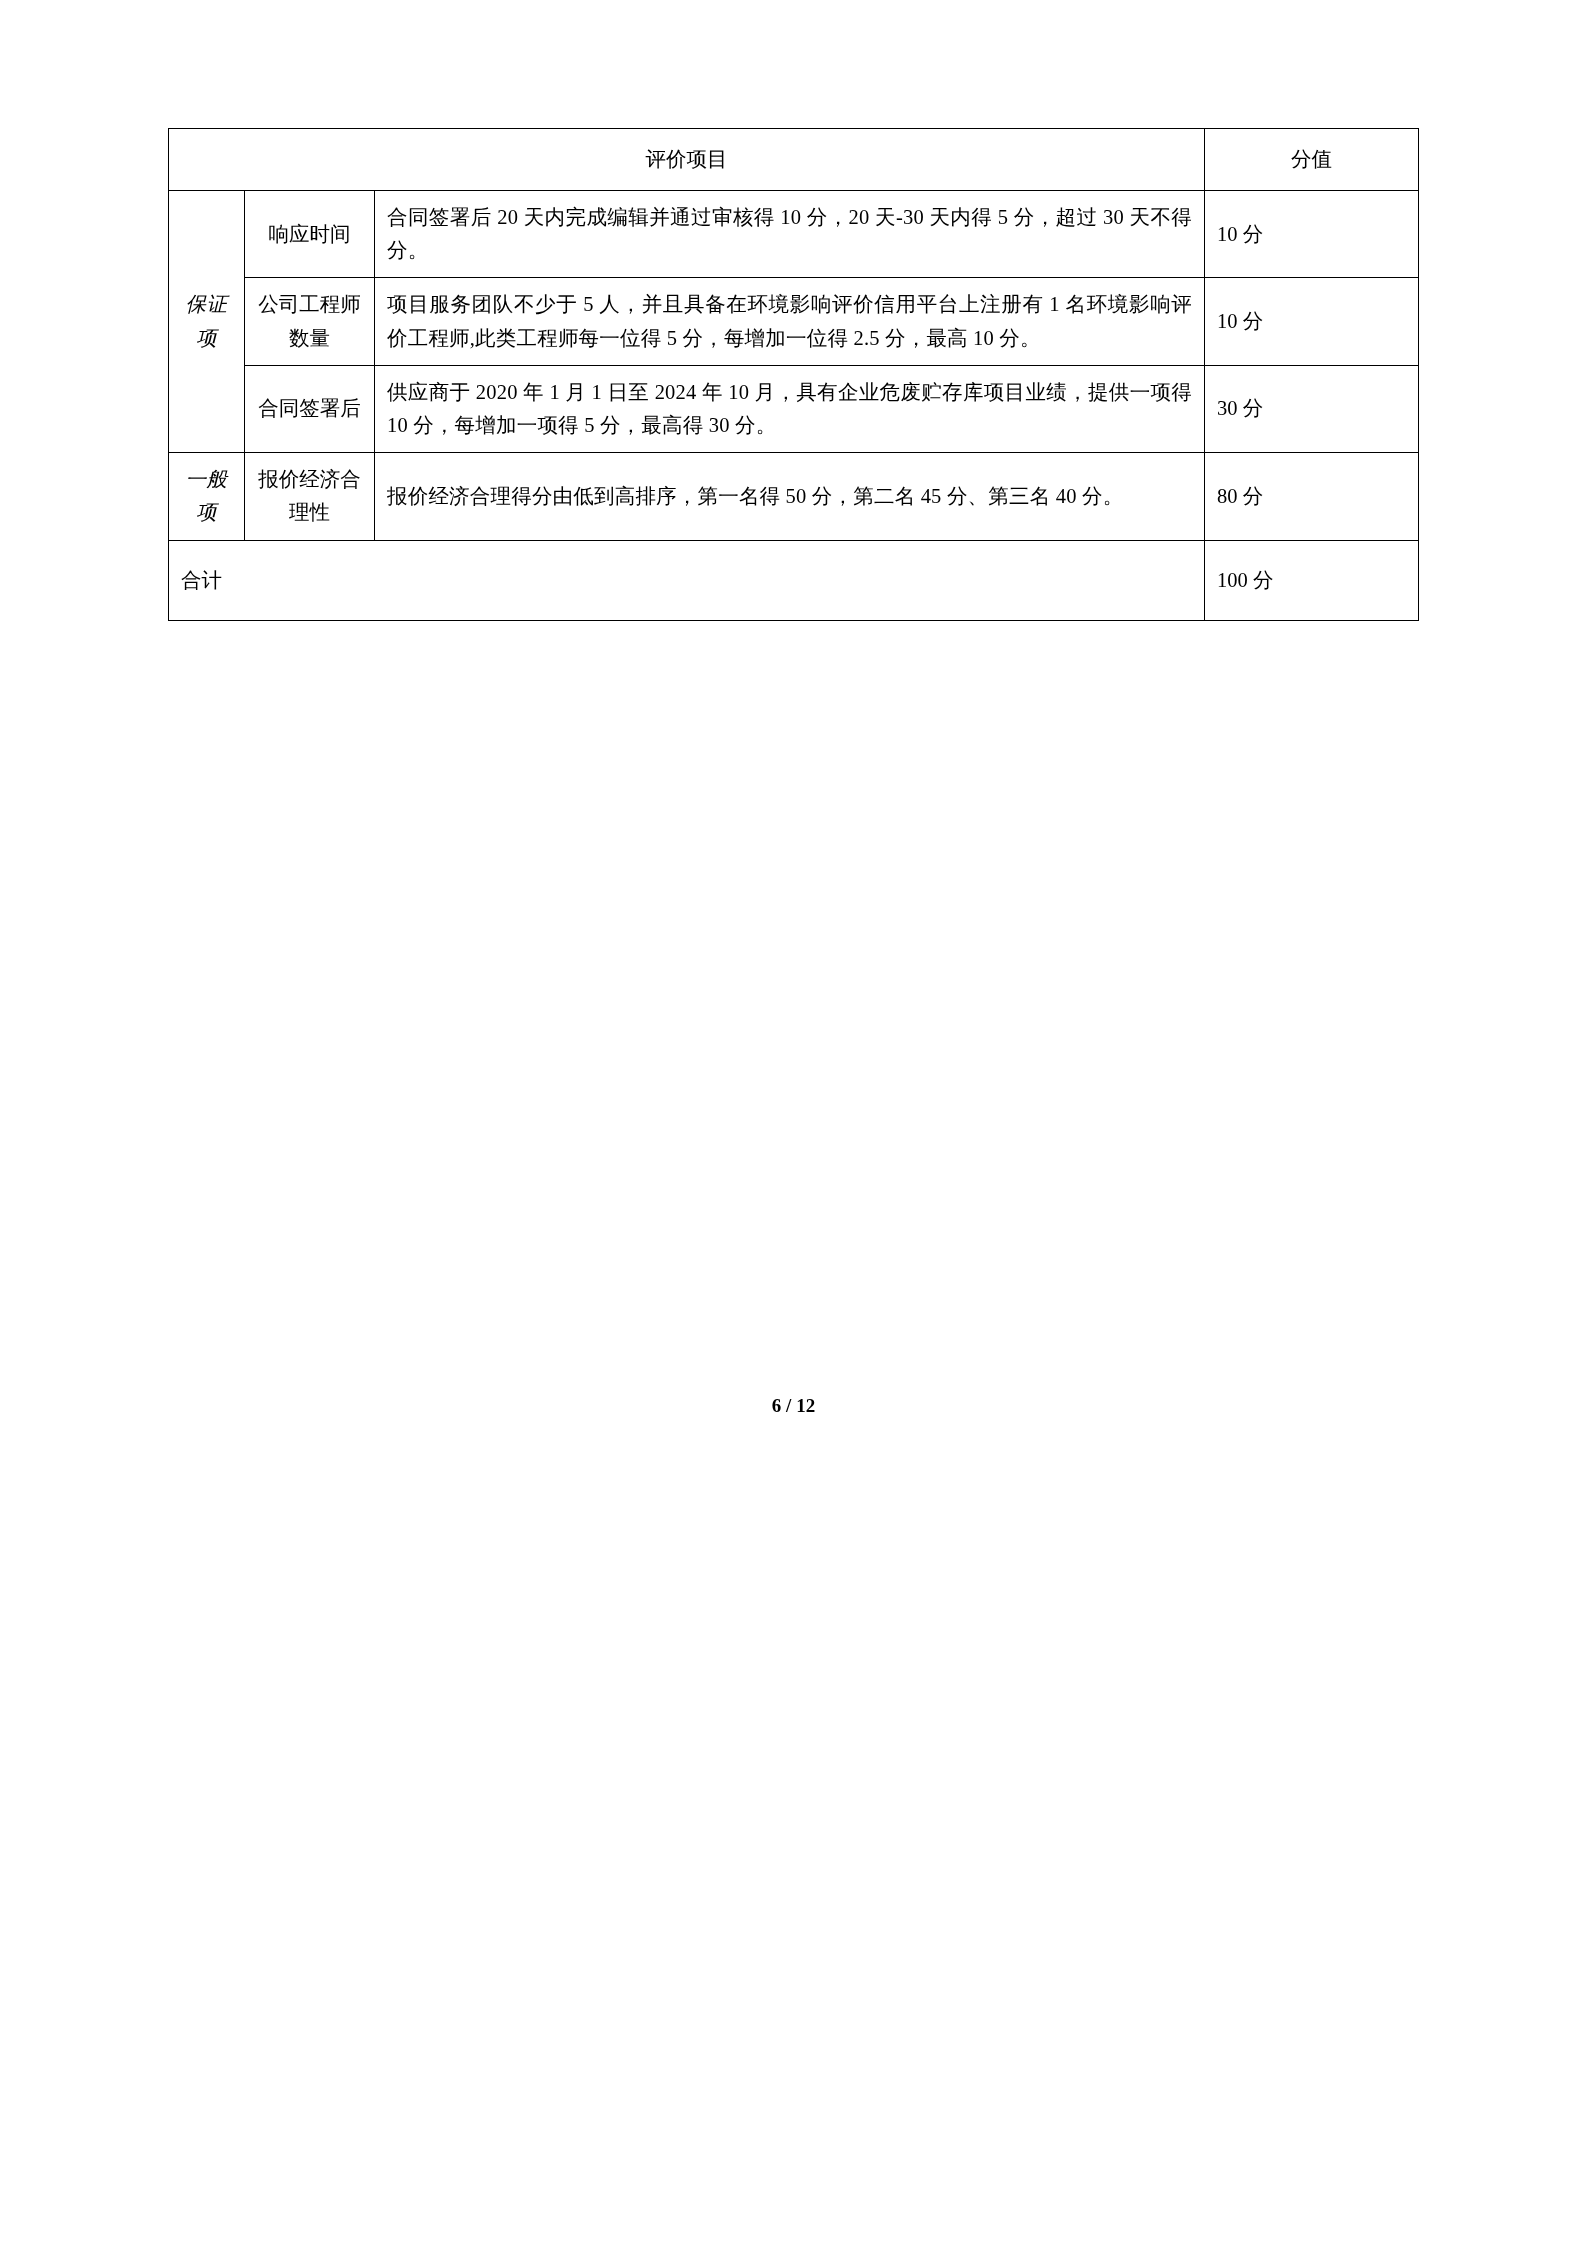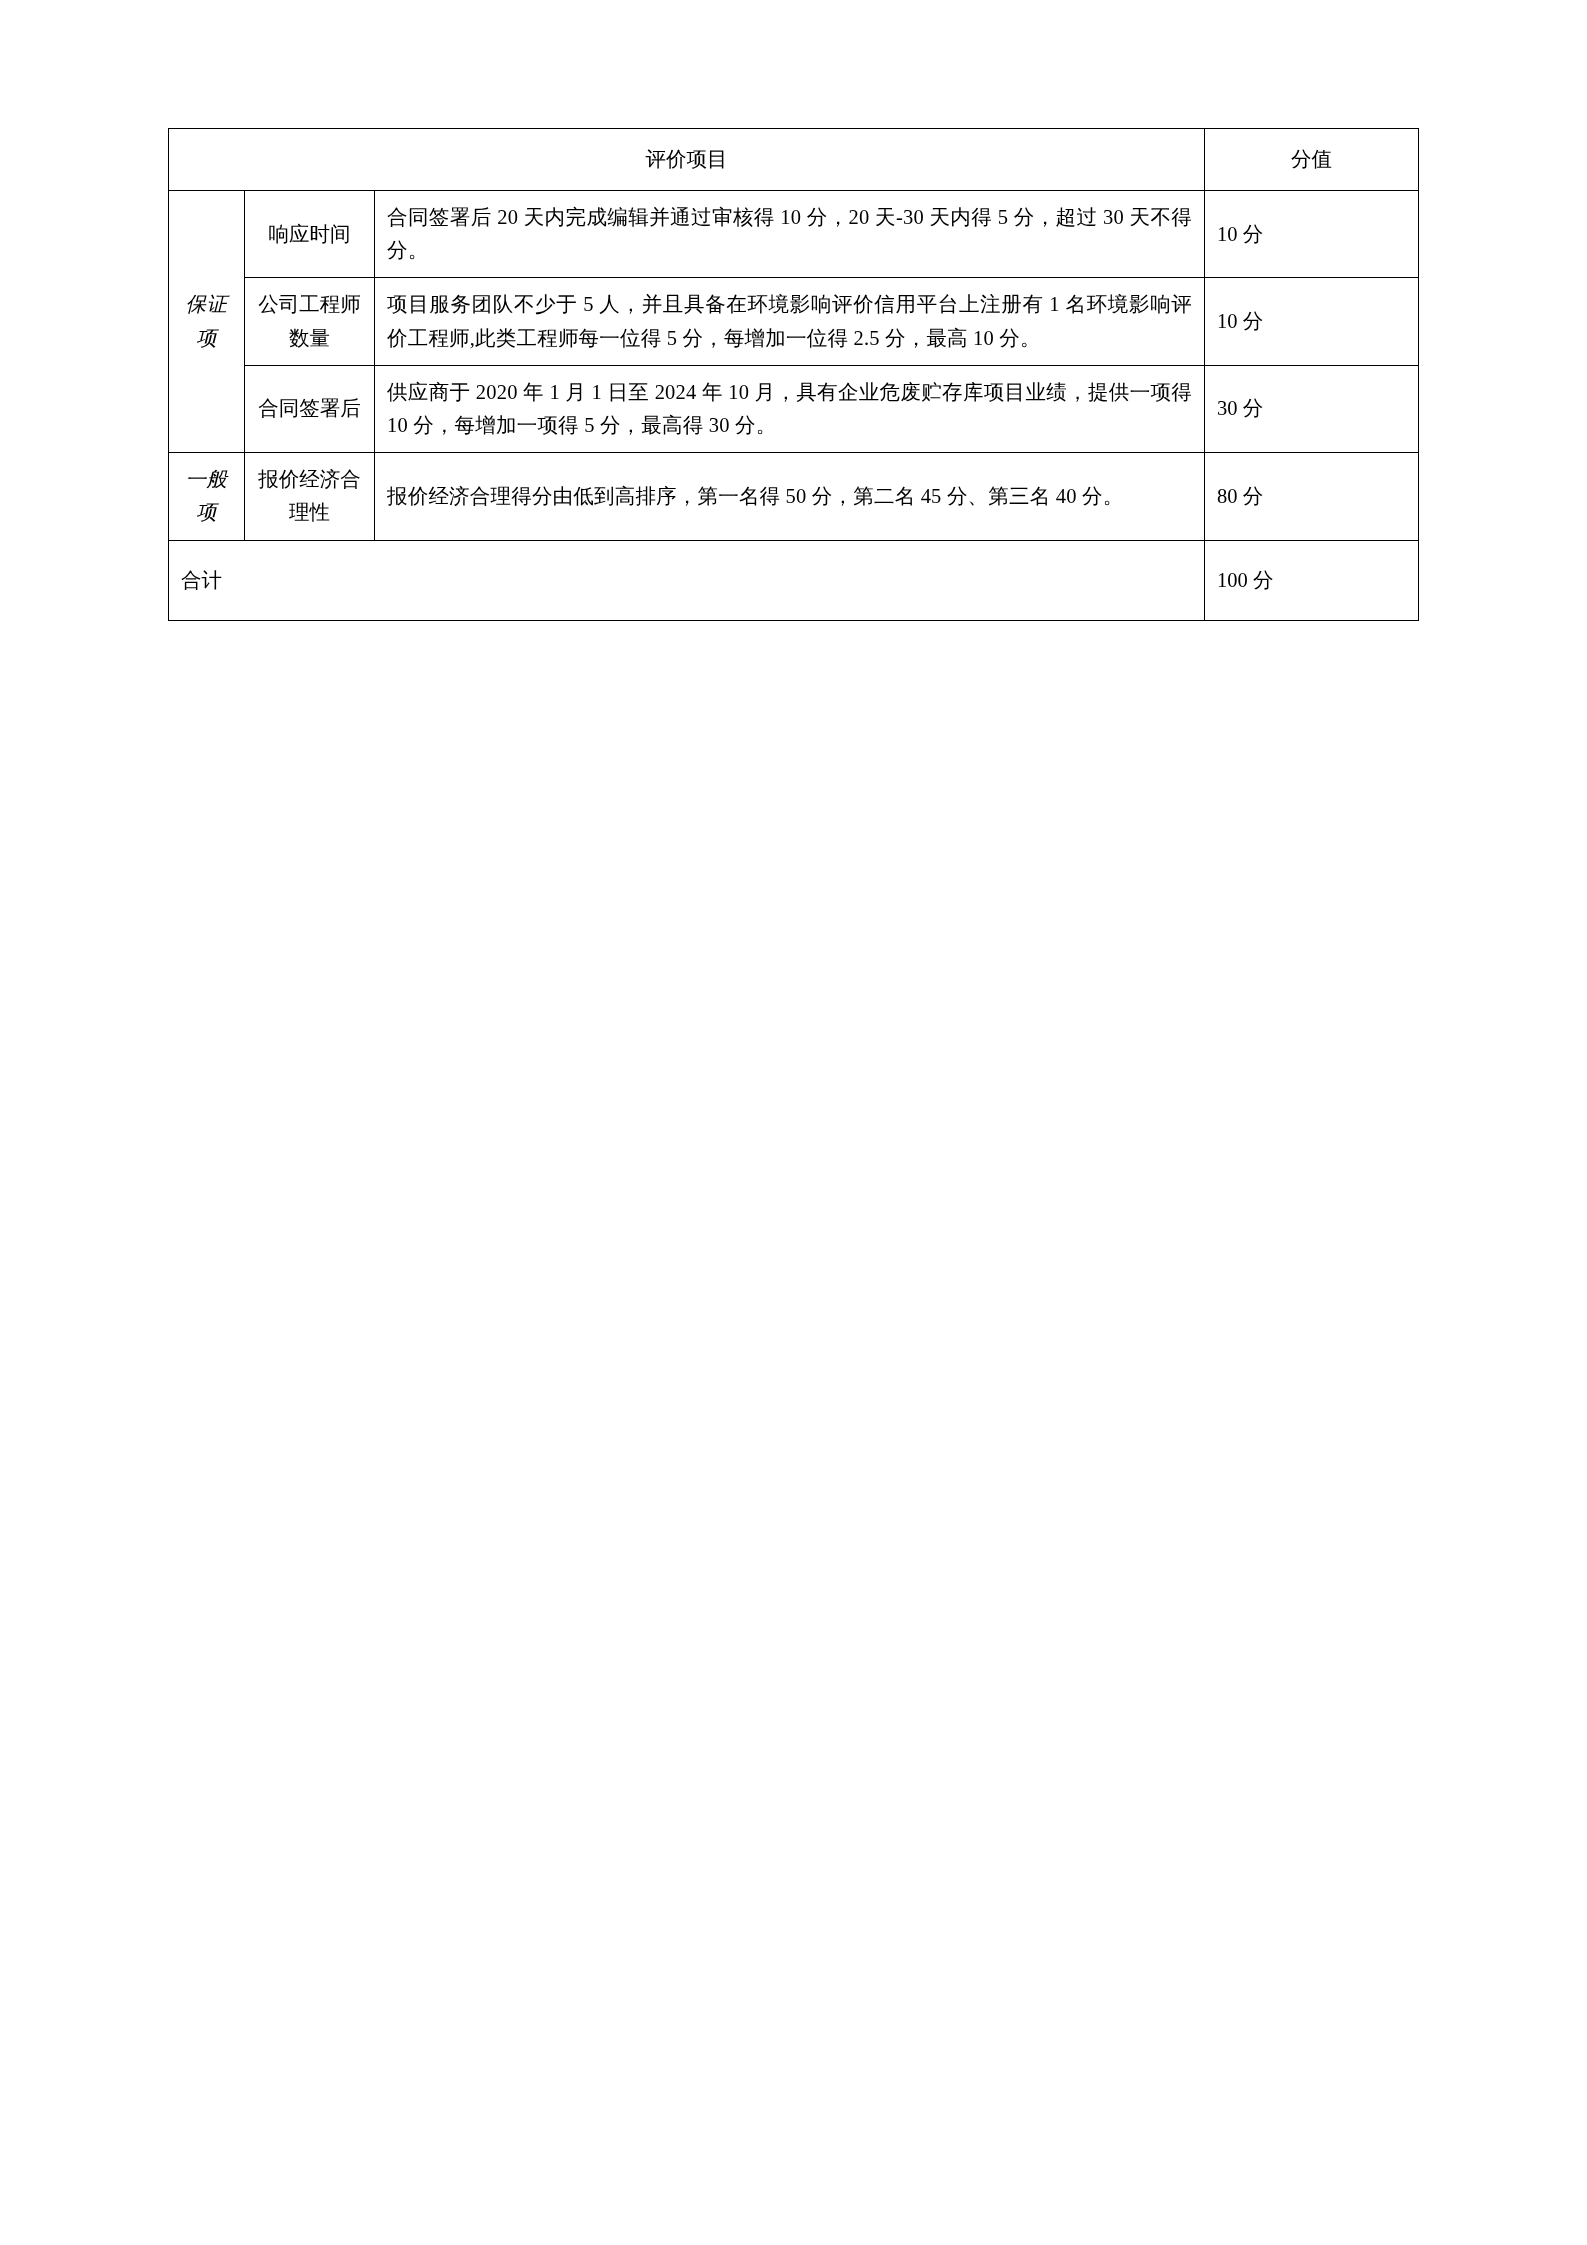--- a/index.html
+++ b/index.html
@@ -129,14 +129,15 @@
         </tr>
 
         <tr>
           <td class="total-cell" colspan="3">合计</td>
           <td class="total-cell">100 分</td>
         </tr>
       </tbody>
     </table>
   </div>
 
+  <div class="footer">6 / 12</div>
 
 </div>
 
 </body></html>

